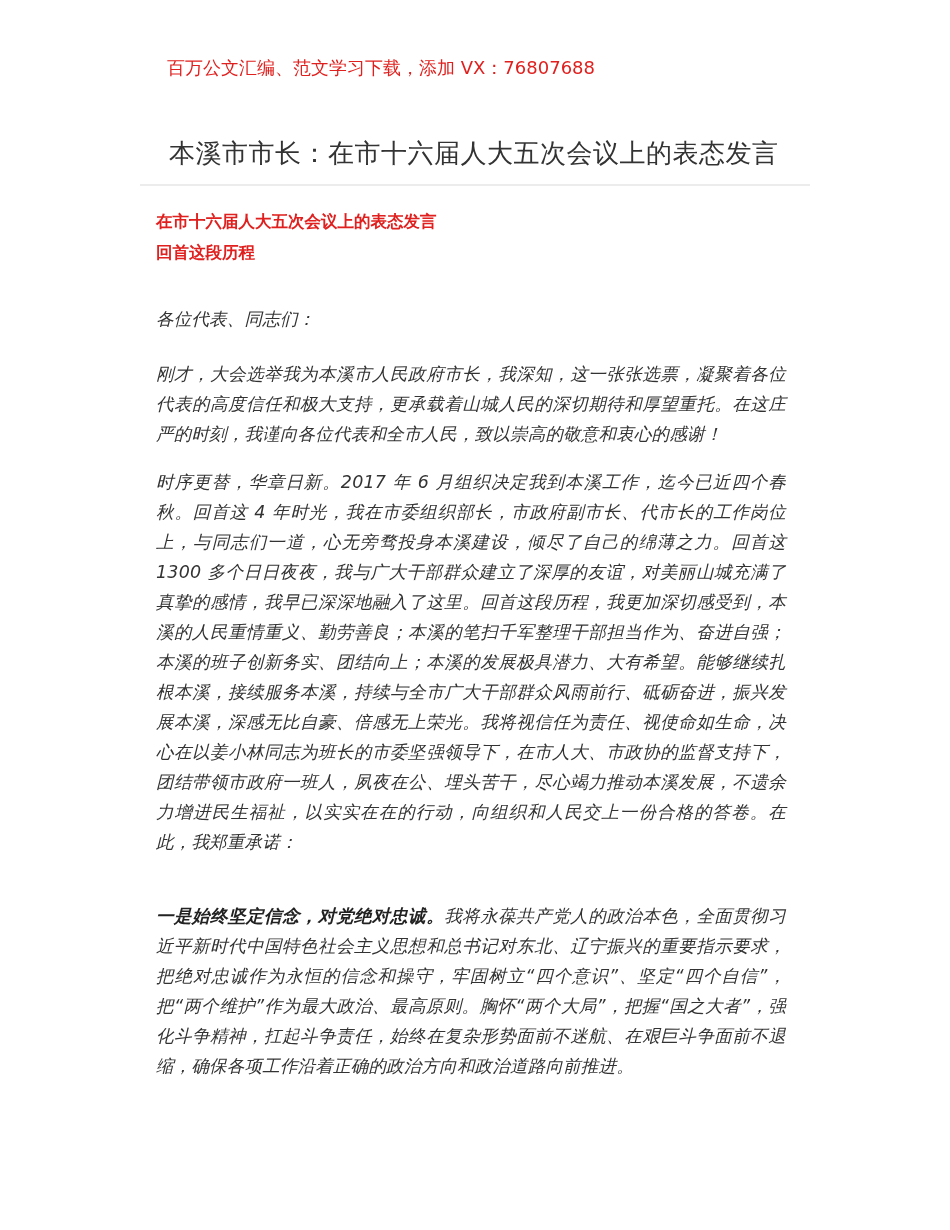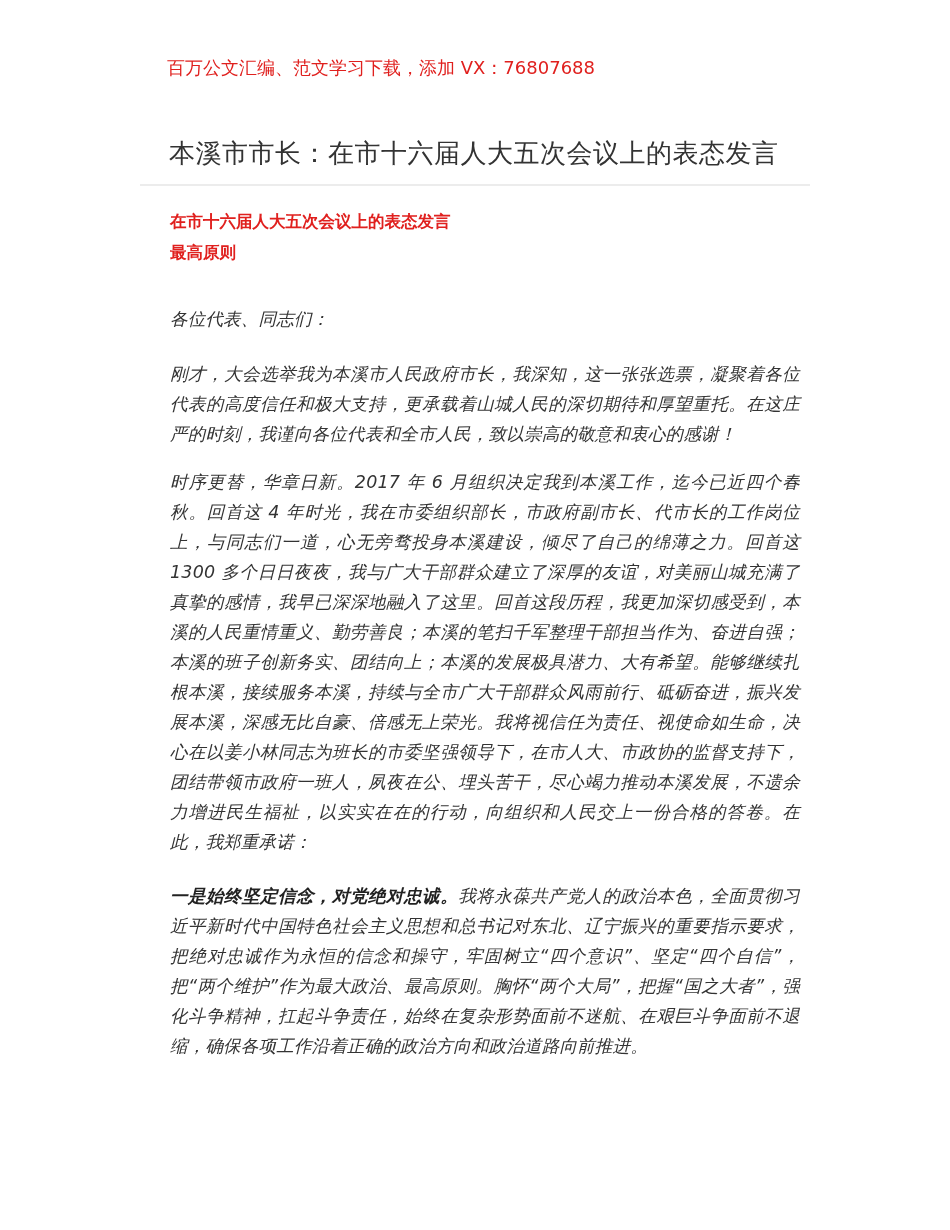--- a/index.html
+++ b/index.html
@@ -15,48 +15,48 @@
     .page-title {
       position: absolute; top: 136px; left: 169px;
       font-size: 26px; color: #333333; font-weight: normal; margin: 0;
       letter-spacing: 0.5px;
     }
     .divider {
       position: absolute; top: 184px; left: 140px; width: 670px; height: 0;
       border-top: 2px solid #ececec;
     }
     .article {
-      position: absolute; top: 206px; left: 170px; width: 630px;
+      position: absolute; top: 206px; left: 156px; width: 630px;
     }
     .head-block { line-height: 31px; }
     .red-bold { color: #e0201e; font-weight: bold; font-size: 16.5px; display: block; }
     .date-line { padding-left: 2px; }
     .para {
       font-size: 17.5px; line-height: 30px; color: #333333;
       margin: 0; text-align: justify; letter-spacing: 0.2px; font-style: italic;
     }
     .salutation { margin-top: 36px; }
     .p1 { margin-top: 25px; }
     .p2 { margin-top: 18px; }
-    .p3 { margin-top: 24px; }
+    .p3 { margin-top: 44px; }
     .strong { font-weight: bold; color: #222222; }
   </style>
 </head>
 <body>
 
 <div class="banner">百万公文汇编、范文学习下载，添加 VX：76807688</div>
 
 <h1 class="page-title">本溪市市长：在市十六届人大五次会议上的表态发言</h1>
 
 <div class="divider"></div>
 
 <div class="article">
   <div class="head-block">
     <span class="red-bold">在市十六届人大五次会议上的表态发言</span>
-    <span class="red-bold">最高原则</span>
+    <span class="red-bold">回首这段历程</span>
   </div>
 
   <p class="para salutation">各位代表、同志们：</p>
 
   <p class="para p1">刚才，大会选举我为本溪市人民政府市长，我深知，这一张张选票，凝聚着各位代表的高度信任和极大支持，更承载着山城人民的深切期待和厚望重托。在这庄严的时刻，我谨向各位代表和全市人民，致以崇高的敬意和衷心的感谢！</p>
 
   <p class="para p2">时序更替，华章日新。2017 年 6 月组织决定我到本溪工作，迄今已近四个春秋。回首这 4 年时光，我在市委组织部长，市政府副市长、代市长的工作岗位上，与同志们一道，心无旁骛投身本溪建设，倾尽了自己的绵薄之力。回首这 1300 多个日日夜夜，我与广大干部群众建立了深厚的友谊，对美丽山城充满了真挚的感情，我早已深深地融入了这里。回首这段历程，我更加深切感受到，本溪的人民重情重义、勤劳善良；本溪的笔扫千军整理干部担当作为、奋进自强；本溪的班子创新务实、团结向上；本溪的发展极具潜力、大有希望。能够继续扎根本溪，接续服务本溪，持续与全市广大干部群众风雨前行、砥砺奋进，振兴发展本溪，深感无比自豪、倍感无上荣光。我将视信任为责任、视使命如生命，决心在以姜小林同志为班长的市委坚强领导下，在市人大、市政协的监督支持下，团结带领市政府一班人，夙夜在公、埋头苦干，尽心竭力推动本溪发展，不遗余力增进民生福祉，以实实在在的行动，向组织和人民交上一份合格的答卷。在此，我郑重承诺：</p>
 
   <p class="para p3"><span class="strong">一是始终坚定信念，对党绝对忠诚。</span><span>我将永葆共产党人的政治本色，全面贯彻习近平新时代中国特色社会主义思想和总书记对东北、辽宁振兴的重要指示要求，把绝对忠诚作为永恒的信念和操守，牢固树立“四个意识”、坚定“四个自信”，把“两个维护”作为最大政治、最高原则。胸怀“两个大局”，把握“国之大者”，强化斗争精神，扛起斗争责任，始终在复杂形势面前不迷航、在艰巨斗争面前不退缩，确保各项工作沿着正确的政治方向和政治道路向前推进。</span></p>
 </div>

